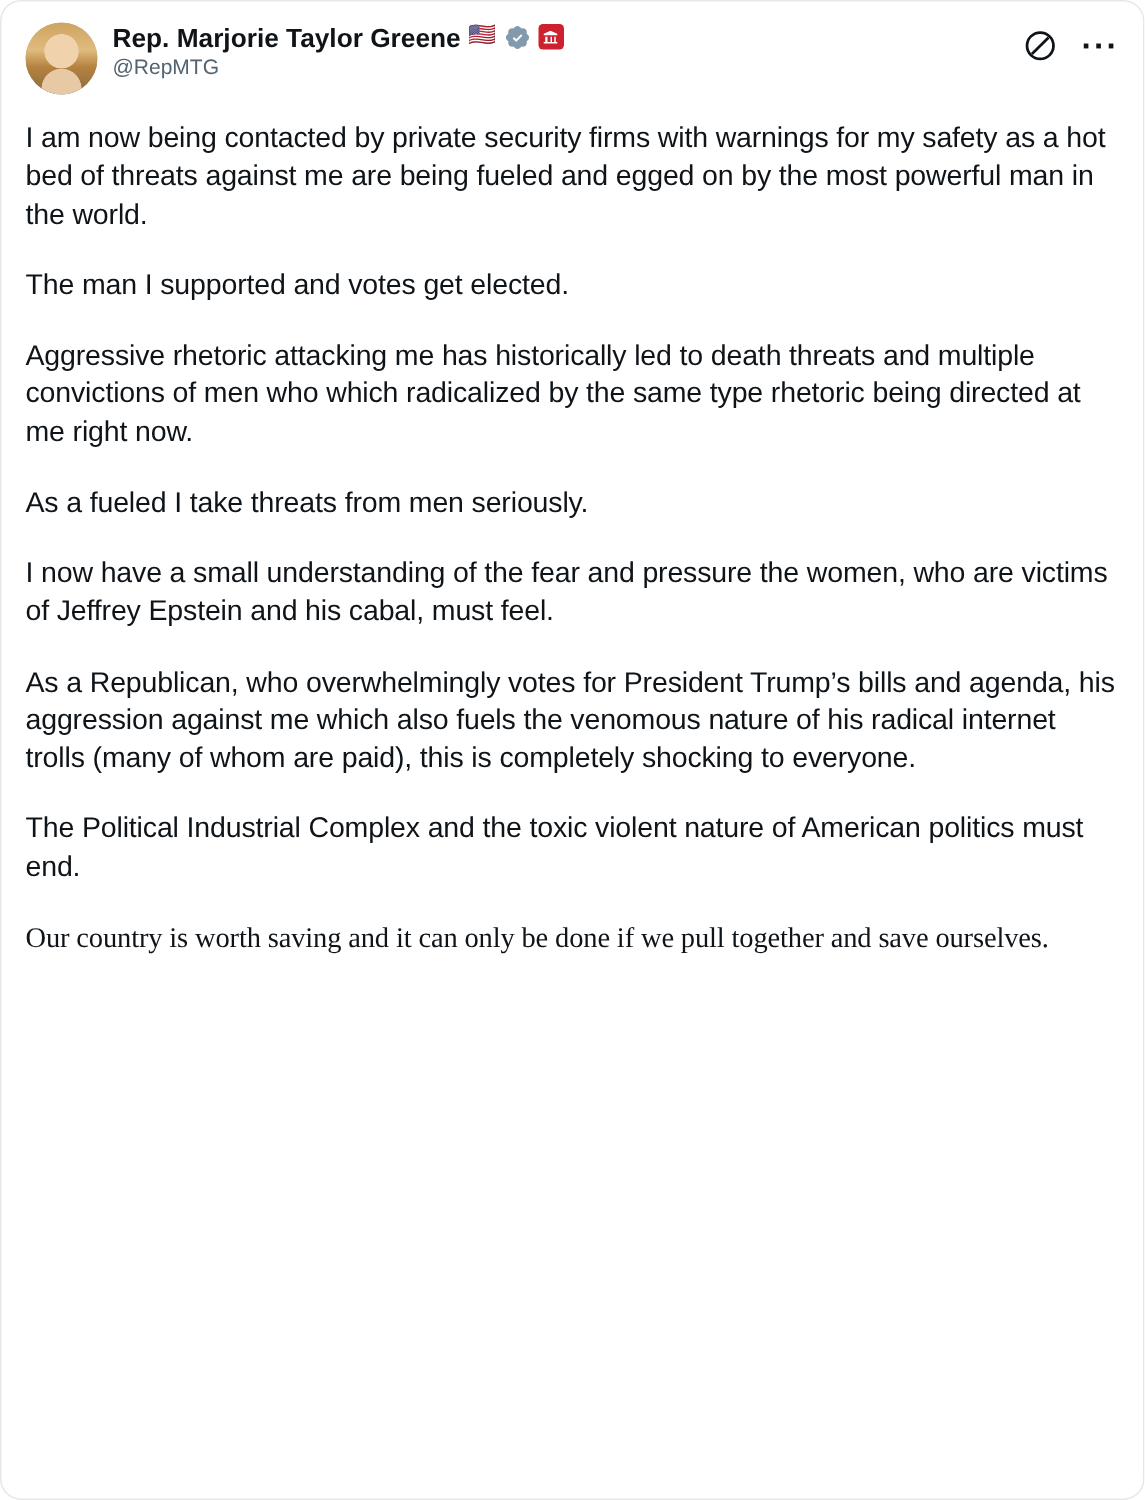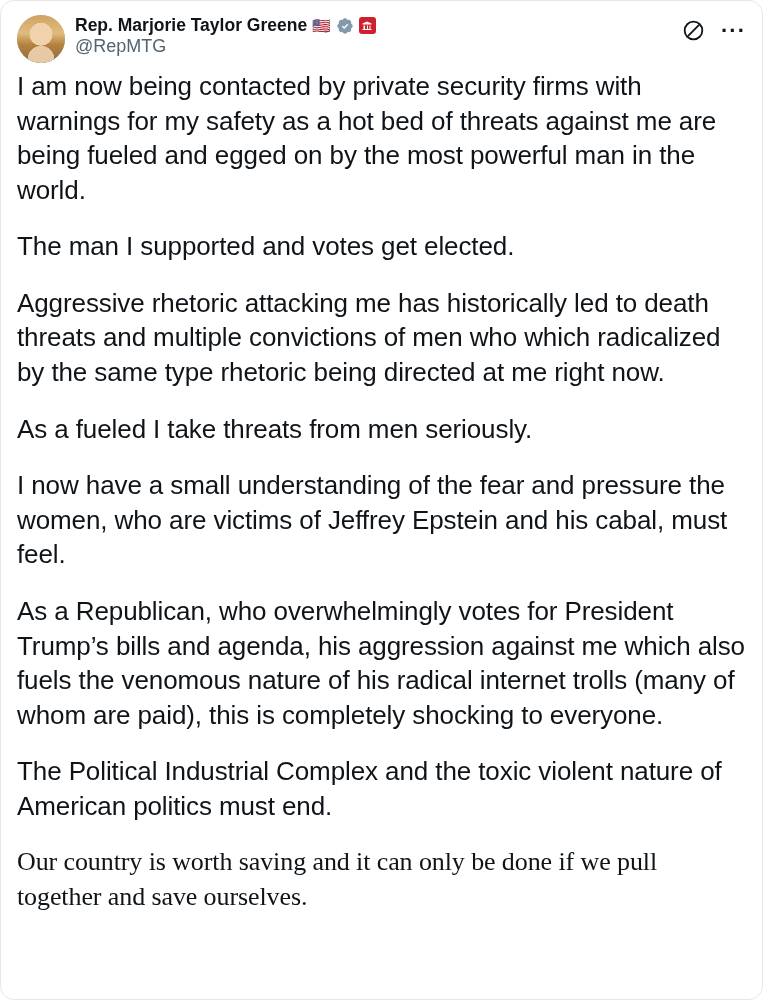--- a/index.html
+++ b/index.html
@@ -59,21 +59,21 @@
   .namecol {
     display: flex;
     flex-direction: column;
     justify-content: center;
     padding-top: 1px;
     flex: 1 1 auto;
     min-width: 0;
   }
   .nameline {
     display: flex;
-    align-items: center;
+    align-items: flex-start;
     gap: 5px;
     line-height: 1.1;
   }
   .displayname {
     font-weight: bold;
     font-size: 17.5px;
     color: #0f1419;
     white-space: nowrap;
   }
   .flag {
@@ -92,21 +92,21 @@
     border-radius: 3px;
     background: #cf2030;
     display: inline-flex;
     align-items: center;
     justify-content: center;
     flex: 0 0 17px;
   }
   .gov-badge svg { display: block; }
   .handle {
     color: #536471;
-    font-size: 18px;
+    font-size: 14px;
     margin-top: 1px;
     line-height: 1.15;
   }
   .header-actions {
     display: flex;
     align-items: center;
     gap: 16px;
     padding-top: 4px;
     flex: 0 0 auto;
   }
@@ -118,22 +118,22 @@
     cursor: pointer;
   }
   .more-dots {
     font-size: 22px;
     line-height: 14px;
     letter-spacing: 1px;
     color: #0f1419;
     font-weight: bold;
   }
   .tweet-body {
-    margin-top: 0;
-    font-size: 26px;
+    margin-top: 11px;
+    font-size: 19px;
     line-height: 1.33;
     color: #0f1419;
     letter-spacing: -0.1px;
   }
   .tweet-body p {
     margin: 0 0 22px 0;
   }
   .tweet-body p:last-child { margin-bottom: 0; font-family: Liberation Serif, serif; }
 </style>
 </head>

